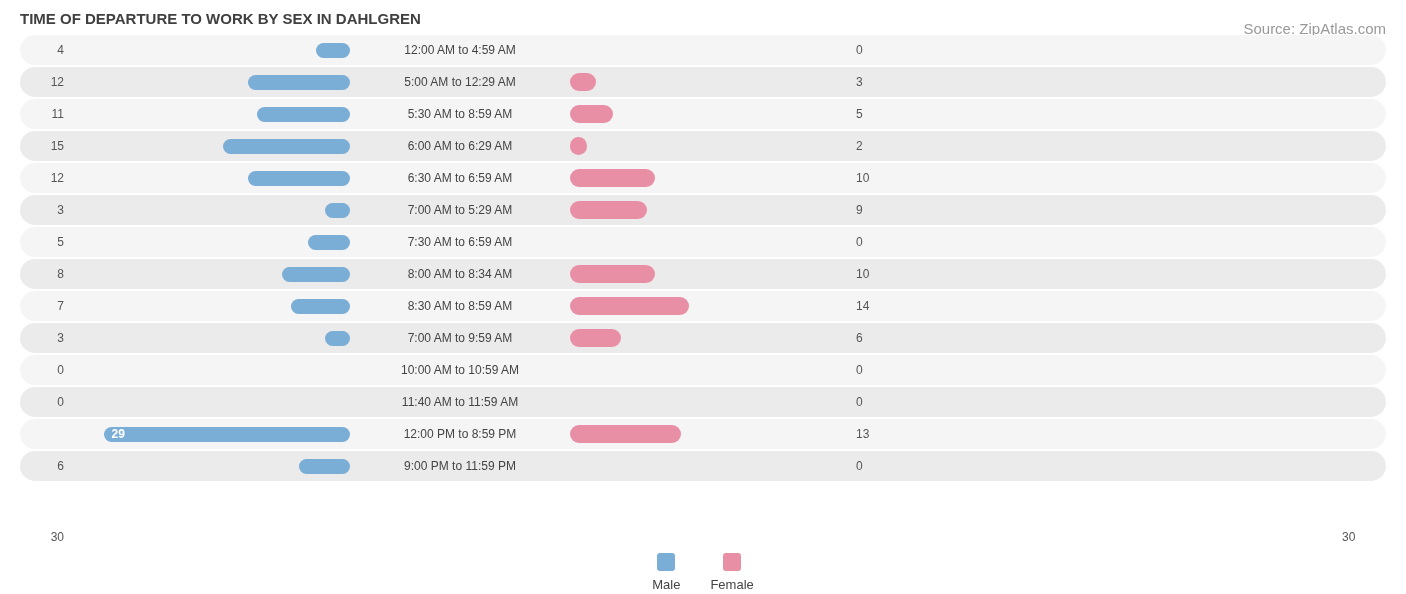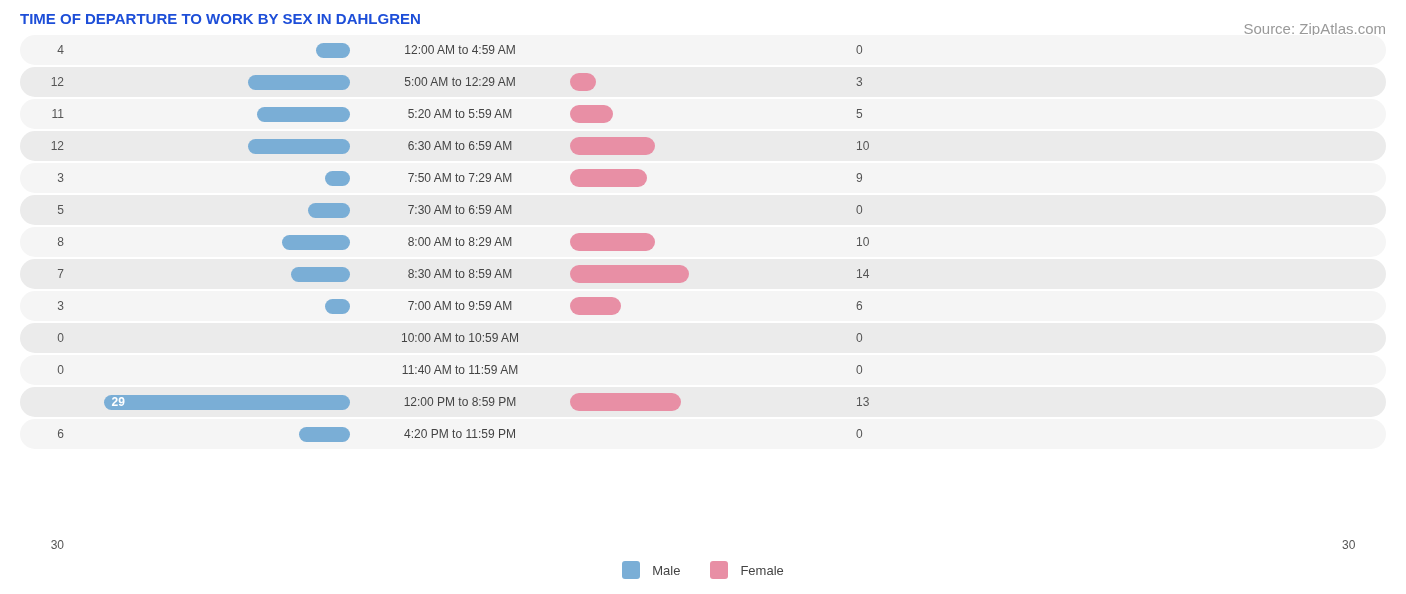--- a/index.html
+++ b/index.html
@@ -12,21 +12,21 @@
     }
     .chart-container {
       width: 1406px;
       height: 594px;
       padding: 10px 20px 40px 20px;
       position: relative;
     }
     .chart-title {
       font-size: 15px;
       font-weight: bold;
-      color: #1d4ed8;
+      color: #404040;
       margin-bottom: 8px;
     }
     .source {
       position: absolute;
       top: 20px;
       right: 20px;
       font-size: 15px;
       color: #999;
     }
     .chart-area {
@@ -95,21 +95,21 @@
       text-align: left;
       font-size: 12px;
       color: #555;
       padding-left: 6px;
       flex-shrink: 0;
     }
     .axis-row {
       display: flex;
       align-items: center;
       height: 20px;
-      margin-top: 16px;
+      margin-top: 8px;
     }
     .axis-left {
       width: 50px;
       text-align: right;
       font-size: 12px;
       color: #555;
       padding-right: 6px;
     }
     .axis-right {
       
@@ -124,21 +124,22 @@
       display: flex;
       justify-content: center;
       gap: 30px;
       margin-top: 6px;
       font-size: 13px;
       color: #444;
     }
     .legend-item {
       display: flex;
       align-items: center;
-      gap: 12px;
+      gap: 6px;
+      flex-direction: column;
     }
     .legend-box {
       width: 18px;
       height: 18px;
       border-radius: 3px;
     }
     
     .val-inside {
       color: #fff;
       font-size: 12px;
@@ -176,43 +177,54 @@
         <div class="right-bar-area">
           <div class="bar-pink" style="width: 25.5px;"></div>
         </div>
         <div class="right-val">3</div>
       </div>
       <div class="row">
         <div class="left-val">11</div>
         <div class="left-bar-area">
           <div class="bar-blue" style="width: 93.5px;"></div>
         </div>
-        <div class="label-center">5:20 AM to 5:59 AM</div>
+        <div class="label-center">5:30 AM to 8:59 AM</div>
         <div class="right-bar-area">
           <div class="bar-pink" style="width: 42.5px;"></div>
         </div>
         <div class="right-val">5</div>
       </div>
       <div class="row">
+        <div class="left-val">15</div>
+        <div class="left-bar-area">
+          <div class="bar-blue" style="width: 127.5px;"></div>
+        </div>
+        <div class="label-center">6:00 AM to 6:29 AM</div>
+        <div class="right-bar-area">
+          <div class="bar-pink" style="width: 17px;"></div>
+        </div>
+        <div class="right-val">2</div>
+      </div>
+      <div class="row">
         <div class="left-val">12</div>
         <div class="left-bar-area">
           <div class="bar-blue" style="width: 102px;"></div>
         </div>
         <div class="label-center">6:30 AM to 6:59 AM</div>
         <div class="right-bar-area">
           <div class="bar-pink" style="width: 85px;"></div>
         </div>
         <div class="right-val">10</div>
       </div>
       <div class="row">
         <div class="left-val">3</div>
         <div class="left-bar-area">
           <div class="bar-blue" style="width: 25.5px;"></div>
         </div>
-        <div class="label-center">7:50 AM to 7:29 AM</div>
+        <div class="label-center">7:00 AM to 5:29 AM</div>
         <div class="right-bar-area">
           <div class="bar-pink" style="width: 76.5px;"></div>
         </div>
         <div class="right-val">9</div>
       </div>
       <div class="row">
         <div class="left-val">5</div>
         <div class="left-bar-area">
           <div class="bar-blue" style="width: 42.5px;"></div>
         </div>
@@ -220,21 +232,21 @@
         <div class="right-bar-area">
           <div class="bar-pink" style="width: 0px;"></div>
         </div>
         <div class="right-val">0</div>
       </div>
       <div class="row">
         <div class="left-val">8</div>
         <div class="left-bar-area">
           <div class="bar-blue" style="width: 68px;"></div>
         </div>
-        <div class="label-center">8:00 AM to 8:29 AM</div>
+        <div class="label-center">8:00 AM to 8:34 AM</div>
         <div class="right-bar-area">
           <div class="bar-pink" style="width: 85px;"></div>
         </div>
         <div class="right-val">10</div>
       </div>
       <div class="row">
         <div class="left-val">7</div>
         <div class="left-bar-area">
           <div class="bar-blue" style="width: 59.5px;"></div>
         </div>
@@ -288,21 +300,21 @@
         <div class="right-bar-area">
           <div class="bar-pink" style="width: 110.5px;"></div>
         </div>
         <div class="right-val">13</div>
       </div>
       <div class="row">
         <div class="left-val">6</div>
         <div class="left-bar-area">
           <div class="bar-blue" style="width: 51px;"></div>
         </div>
-        <div class="label-center">4:20 PM to 11:59 PM</div>
+        <div class="label-center">9:00 PM to 11:59 PM</div>
         <div class="right-bar-area">
           <div class="bar-pink" style="width: 0px;"></div>
         </div>
         <div class="right-val">0</div>
       </div>
     </div>
 
   <div class="axis-row">
     <div class="axis-left">30</div>
     <div class="axis-right">30</div>

